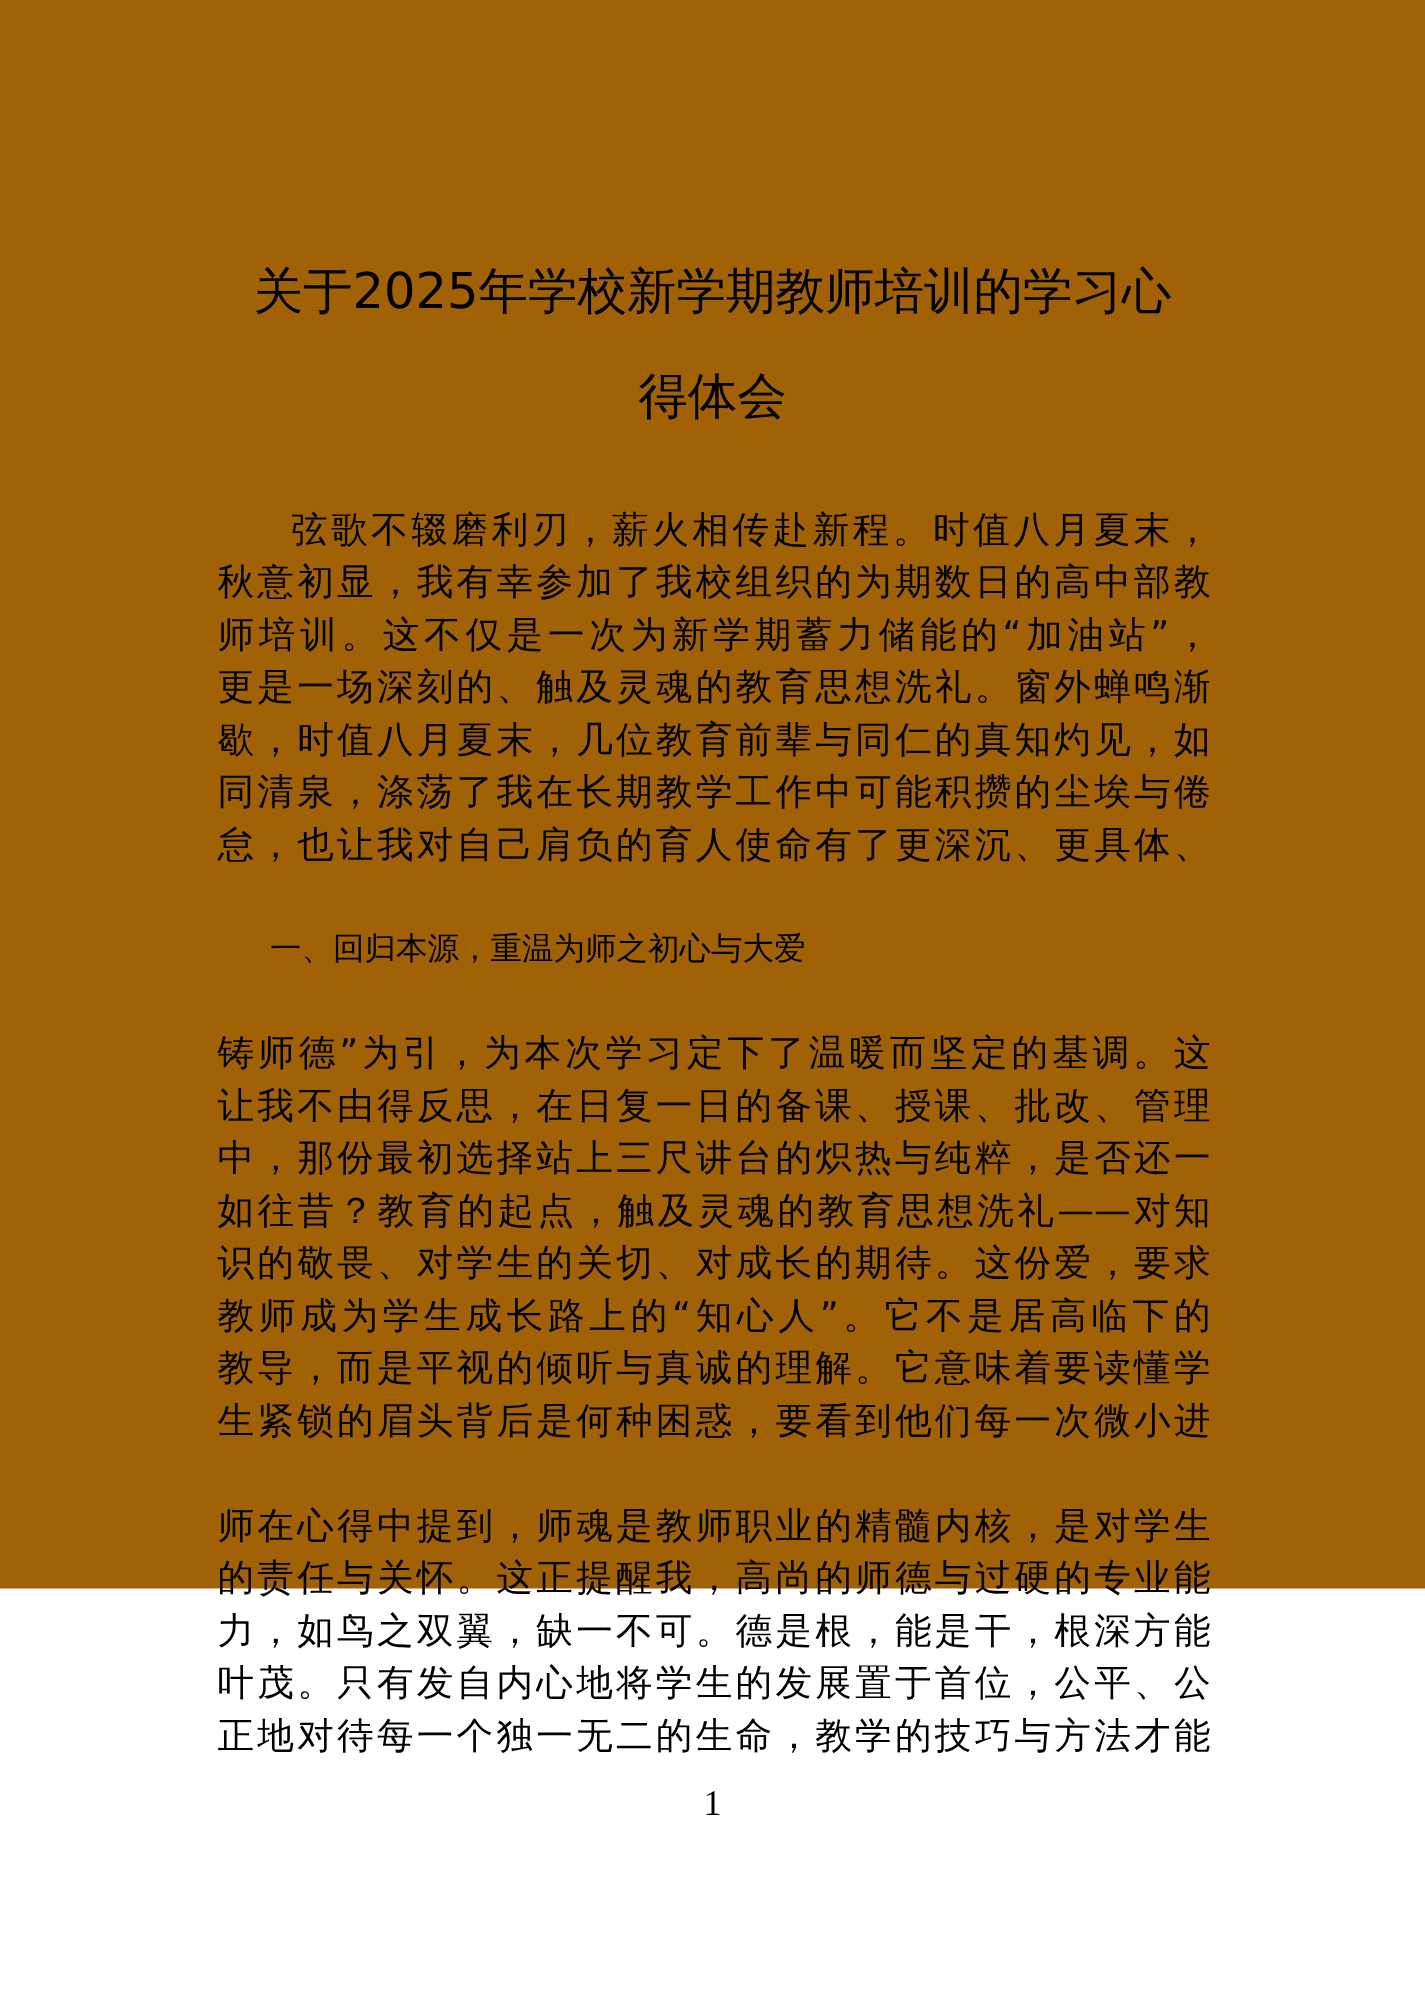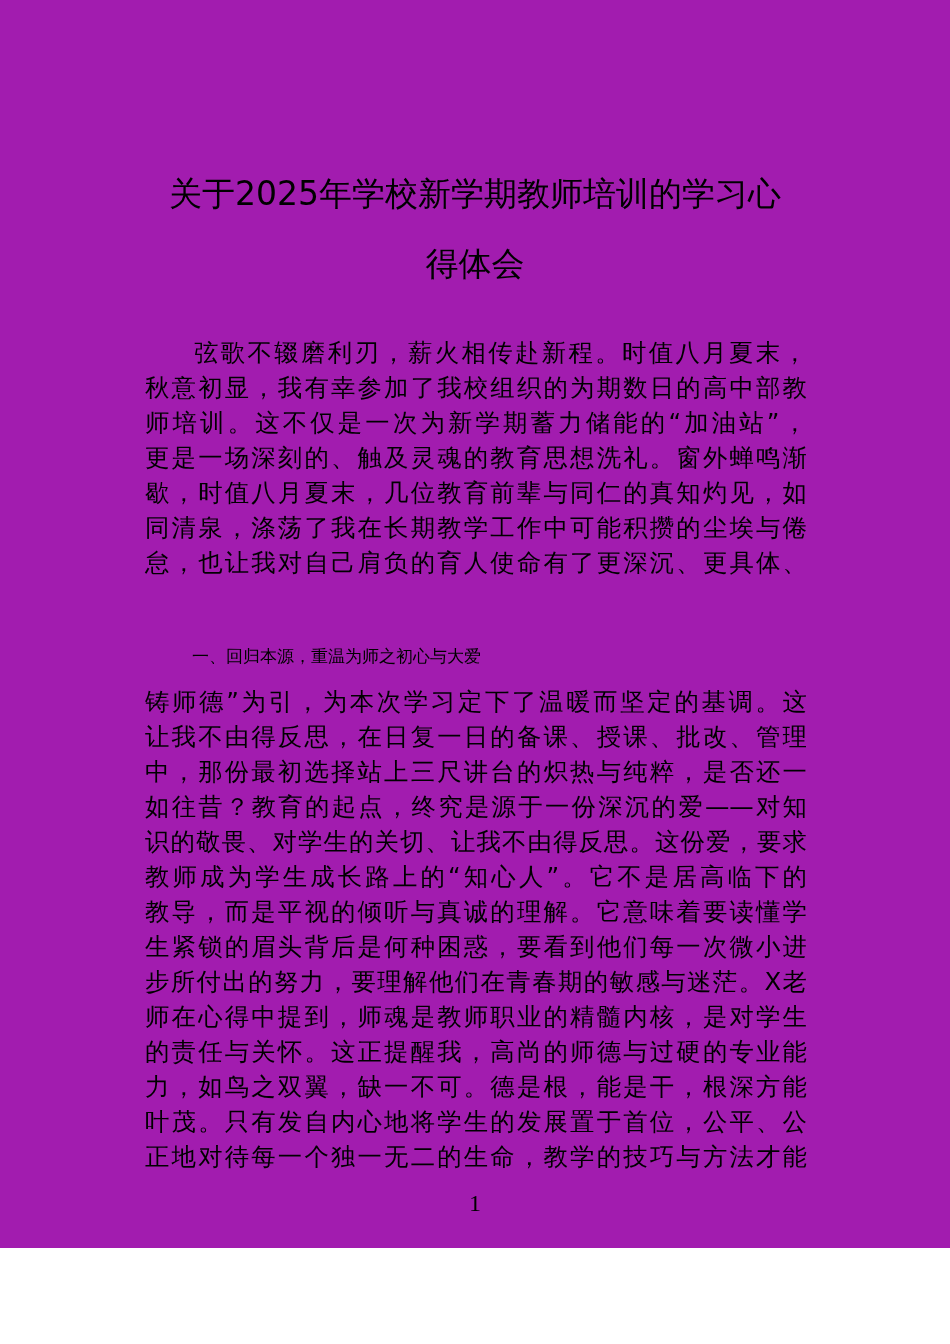--- a/index.html
+++ b/index.html
@@ -12,22 +12,22 @@
     height: 1344px;
     position: relative;
     overflow: hidden;
     font-family: "DejaVu Sans", "Liberation Sans", sans-serif;
     color: #000000;
   }
   .page {
     position: absolute;
     left: 0; top: 0;
     width: 950px;
-    height: 1248px;
-    background: #a21caf;
+    height: 1059px;
+    background: #a16207;
   }
   .title-line {
     position: absolute;
     left: 0;
     width: 950px;
     text-align: center;
     font-size: 33px;
     line-height: 40px;
     letter-spacing: 0px;
     white-space: nowrap;
@@ -44,25 +44,24 @@
   }
   .body-line.indent {
     left: 194px;
     width: 613px;
   }
   .body-line.last {
     text-align-last: left;
   }
   .heading-line {
     position: absolute;
-    left: 192px;
-    font-size: 17px;
+    left: 180px;
+    font-size: 21px;
     line-height: 30px;
     white-space: nowrap;
-    margin-top: 24px;
   }
   .page-number {
     position: absolute;
     left: 0;
     width: 950px;
     top: 1188px;
     text-align: center;
     font-family: "Liberation Serif", "DejaVu Serif", serif;
     font-size: 24px;
     line-height: 30px;
@@ -82,26 +81,25 @@
   <div class="body-line" style="top:443px;">更是一场深刻的、触及灵魂的教育思想洗礼。窗外蝉鸣渐</div>
   <div class="body-line" style="top:478px;">歇，时值八月夏末，几位教育前辈与同仁的真知灼见，如</div>
   <div class="body-line" style="top:513px;">同清泉，涤荡了我在长期教学工作中可能积攒的尘埃与倦</div>
   <div class="body-line" style="top:548px;">怠，也让我对自己肩负的育人使命有了更深沉、更具体、</div>
 
   <div class="heading-line" style="top:617px;">一、回归本源，重温为师之初心与大爱</div>
 
   <div class="body-line" style="top:687px;">铸师德”为引，为本次学习定下了温暖而坚定的基调。这</div>
   <div class="body-line" style="top:722px;">让我不由得反思，在日复一日的备课、授课、批改、管理</div>
   <div class="body-line" style="top:757px;">中，那份最初选择站上三尺讲台的炽热与纯粹，是否还一</div>
-  <div class="body-line" style="top:792px;">如往昔？教育的起点，终究是源于一份深沉的爱——对知</div>
-  <div class="body-line" style="top:827px;">识的敬畏、对学生的关切、让我不由得反思。这份爱，要求</div>
+  <div class="body-line" style="top:792px;">如往昔？教育的起点，触及灵魂的教育思想洗礼——对知</div>
+  <div class="body-line" style="top:827px;">识的敬畏、对学生的关切、对成长的期待。这份爱，要求</div>
   <div class="body-line" style="top:862px;">教师成为学生成长路上的“知心人”。它不是居高临下的</div>
   <div class="body-line" style="top:897px;">教导，而是平视的倾听与真诚的理解。它意味着要读懂学</div>
   <div class="body-line" style="top:932px;">生紧锁的眉头背后是何种困惑，要看到他们每一次微小进</div>
-  <div class="body-line" style="top:967px;">步所付出的努力，要理解他们在青春期的敏感与迷茫。X老</div>
   <div class="body-line" style="top:1002px;">师在心得中提到，师魂是教师职业的精髓内核，是对学生</div>
   <div class="body-line" style="top:1037px;">的责任与关怀。这正提醒我，高尚的师德与过硬的专业能</div>
   <div class="body-line" style="top:1072px;">力，如鸟之双翼，缺一不可。德是根，能是干，根深方能</div>
   <div class="body-line" style="top:1107px;">叶茂。只有发自内心地将学生的发展置于首位，公平、公</div>
   <div class="body-line" style="top:1142px;">正地对待每一个独一无二的生命，教学的技巧与方法才能</div>
 
   <div class="page-number">1</div>
 </div>
 
 </body></html>

